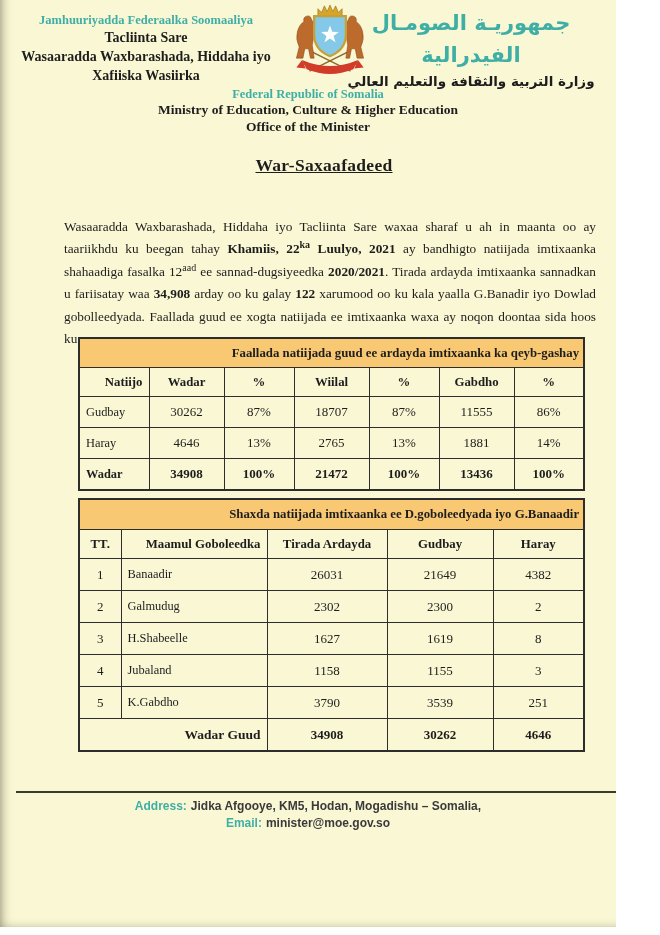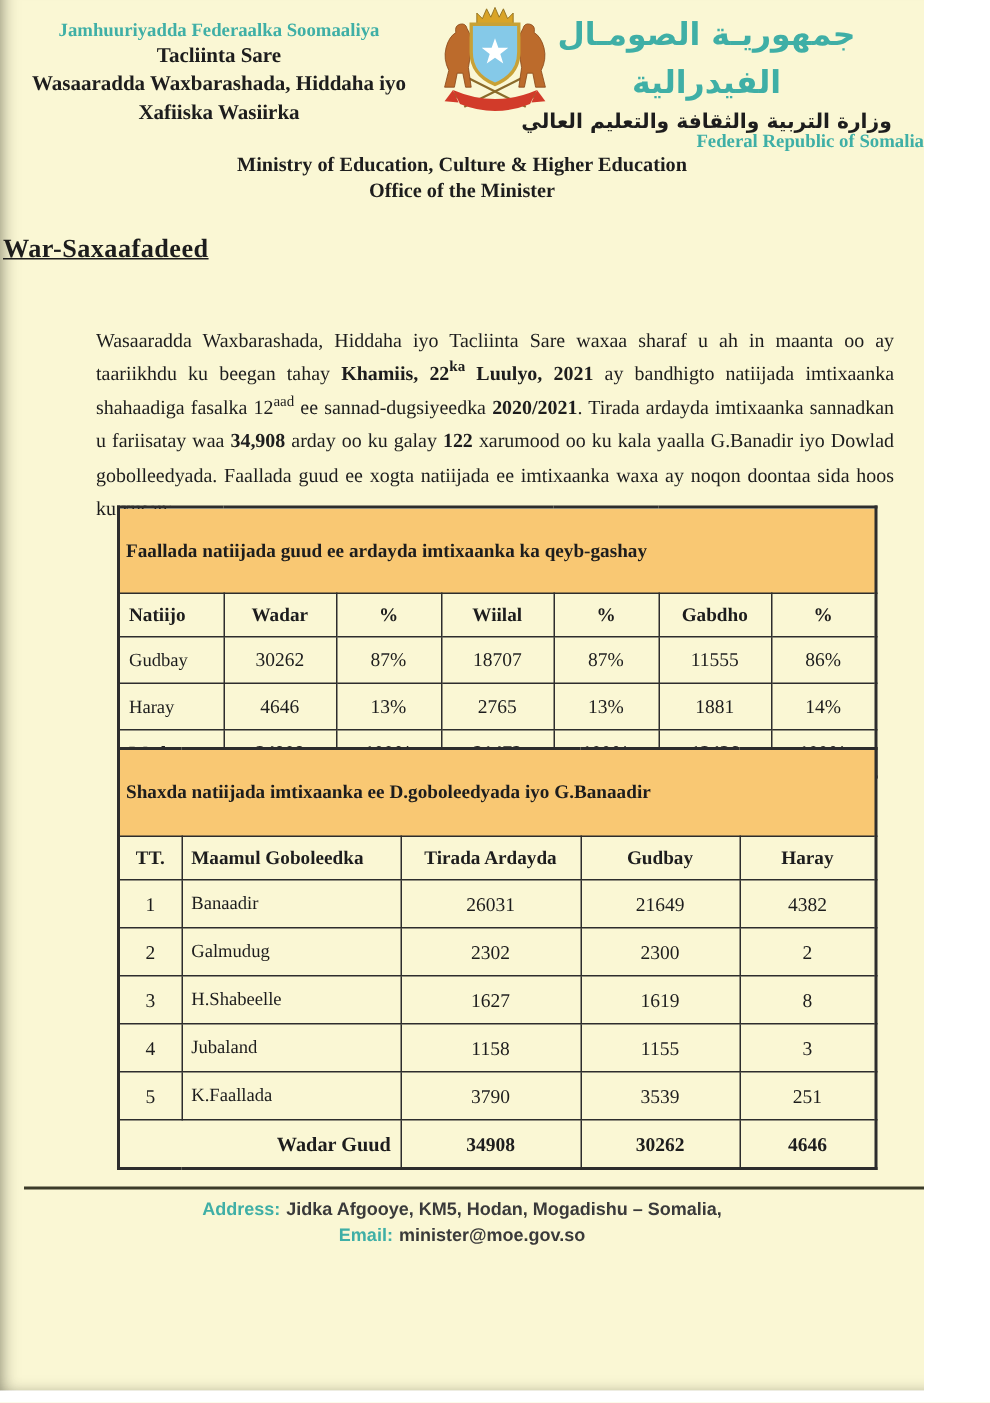--- a/index.html
+++ b/index.html
@@ -17,39 +17,39 @@
   
   .header-left{position:absolute;top:12px;left:10px;width:272px;text-align:center;line-height:1.35;}
   .hl-teal{color:var(--teal);font-weight:bold;font-size:12.5px;}
   .hl-bold{font-weight:bold;font-size:14px;}
   .emblem{position:absolute;left:283px;top:4px;width:94px;height:84px;}
   .header-right{position:absolute;top:8px;right:4px;width:282px;text-align:center;direction:rtl;
     font-family:"DejaVu Sans",sans-serif;line-height:1.5;}
   .hr-teal{color:var(--teal);font-size:21px;font-weight:bold;}
   .hr-bold{font-weight:bold;font-size:13.5px;}
   .header-center{position:absolute;top:87px;left:0;width:100%;text-align:center;line-height:1.22;}
-  .hc-teal{color:var(--teal);font-weight:bold;font-size:12.5px;text-align:right;}
+  .hc-teal{color:var(--teal);font-weight:bold;font-size:12.5px;}
   .hc-bold{font-weight:bold;font-size:13.5px;}
   
-  .title{position:absolute;top:155px;left:2px;width:100%;text-align:left;}
+  .title{position:absolute;top:155px;left:16px;width:100%;text-align:center;}
   .title span{font-size:17.5px;font-weight:bold;text-decoration:underline;letter-spacing:.3px;}
   
   .para{position:absolute;top:216px;left:64px;width:532px;text-align:justify;
     font-size:13.3px;line-height:22.4px;}
   .para sup{font-size:10px;line-height:0;}
   
   table{border-collapse:collapse;position:absolute;left:78px;width:505px;table-layout:fixed;
     font-size:13px;}
   table,td,th{border:1.5px solid #2d2d2d;}
   table{border-width:2px;}
   td,th{padding:2px 6px;overflow:hidden;}
-  .caption-cell{background:var(--caption-bg);font-weight:bold;text-align:left;font-size:12.8px;
-    height:19px;padding:15px 4px;margin-top:16px;}
+  .caption-cell{background:var(--caption-bg);font-weight:bold;text-align:right;font-size:12.8px;
+    height:19px;padding:1px 4px;margin-top:16px;}
   th{font-weight:bold;text-align:center;font-size:12.8px;height:24px;}
-  th.th-left{text-align:left;}
+  th.th-left{text-align:right;}
   .t1{top:337px;}
   .t1 td{height:26px;}
   .t2{top:498px;}
   .t2 td{height:27px;}
   .cell-left{text-align:left;font-size:12.4px;}
   .cell-center{text-align:center;}
   .bold-row td{font-weight:bold;}
   .total-label{font-weight:bold;text-align:right;font-size:13.5px;}
   
   .footer-rule{position:absolute;top:791px;left:16px;width:634px;border-top:2px solid #3c3c2a;}
@@ -203,21 +203,21 @@
         </tr>
         <tr>
           <td class="cell-center">4</td>
           <td class="cell-left">Jubaland</td>
           <td class="cell-center">1158</td>
           <td class="cell-center">1155</td>
           <td class="cell-center">3</td>
         </tr>
         <tr>
           <td class="cell-center">5</td>
-          <td class="cell-left">K.Faallada</td>
+          <td class="cell-left">K.Gabdho</td>
           <td class="cell-center">3790</td>
           <td class="cell-center">3539</td>
           <td class="cell-center">251</td>
         </tr>
         <tr class="bold-row">
           <td class="total-label" colspan="2">Wadar Guud</td>
           <td class="cell-center">34908</td>
           <td class="cell-center">30262</td>
           <td class="cell-center">4646</td>
         </tr>

